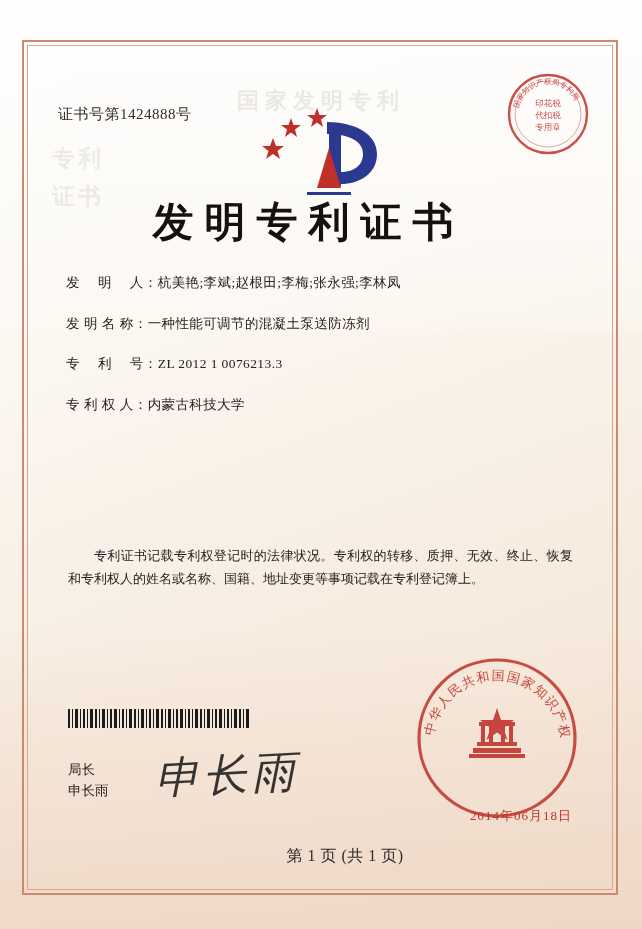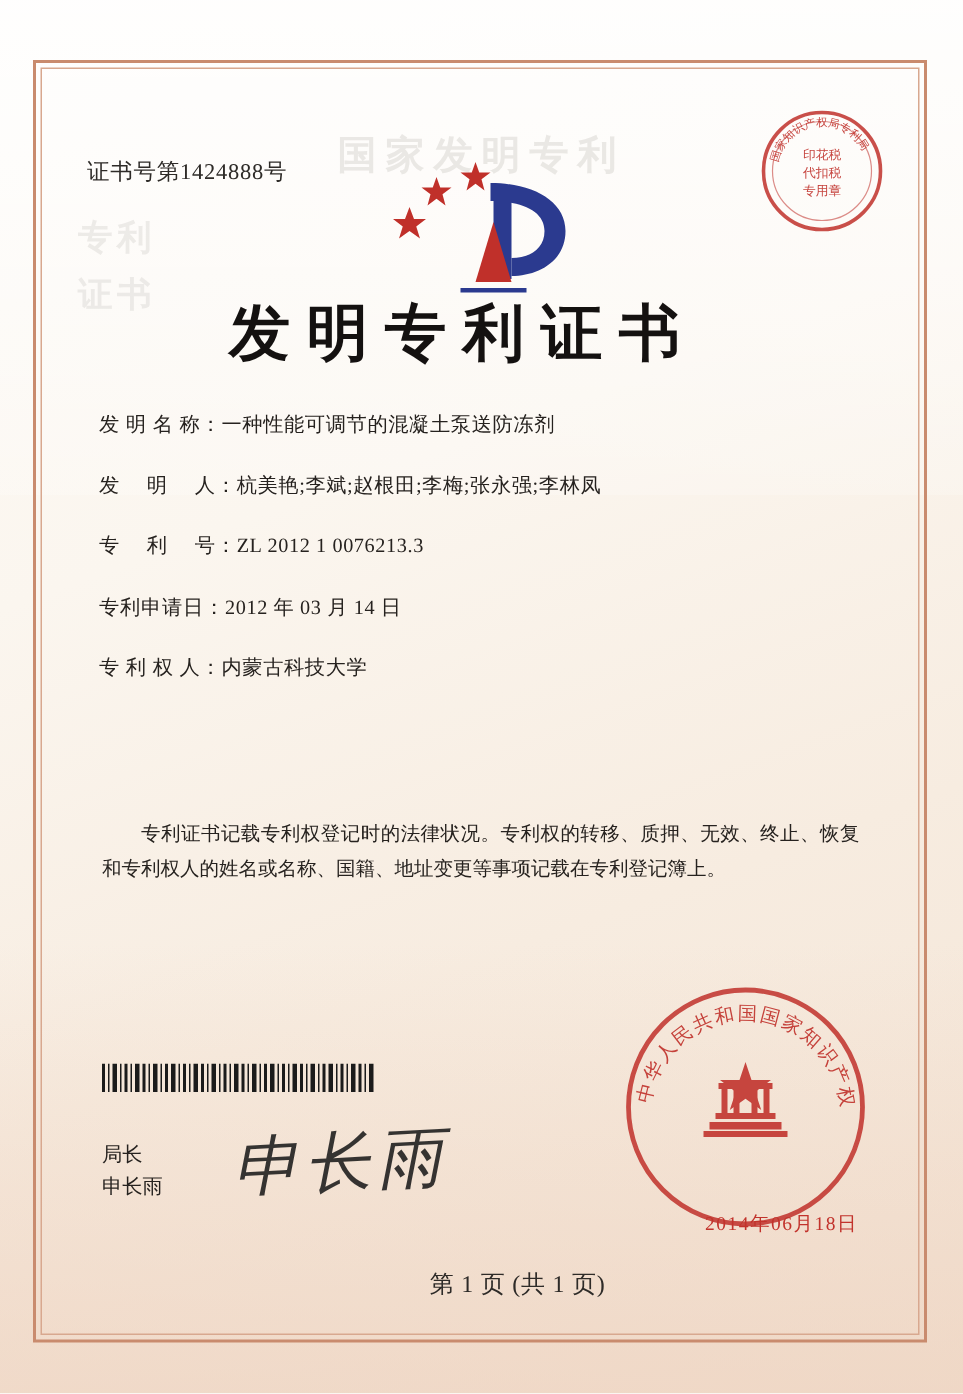--- a/index.html
+++ b/index.html
@@ -52,21 +52,21 @@
   }
 
   
   .ghost {
     position: absolute;
     top: 86px;
     left: 0;
     width: 642px;
     text-align: center;
     font-family: "Liberation Serif", serif;
-    font-size: 26px;
+    font-size: 22px;
     letter-spacing: 6px;
     color: rgba(190,185,180,0.30);
     font-weight: bold;
     pointer-events: none;
   }
   .ghost-left {
     position: absolute;
     top: 140px;
     left: 52px;
     width: 120px;
@@ -238,34 +238,30 @@
       <text font-size="7.5" fill="#c0302a" opacity="0.9" font-family="Liberation Serif, serif">
         <textPath href="#arcTop" startOffset="6%">国家知识产权局专利局</textPath>
       </text>
     </svg>
   </div>
 
   <div class="title">发明专利证书</div>
 
   <div class="fields">
     <div class="field">
+      <span class="f-label">发　 明　 人：</span>
+      <span class="f-value">杭美艳;李斌;赵根田;李梅;张永强;李林凤</span>
+    </div>
+    <div class="field">
       <span class="f-label">发 明 名 称：</span>
       <span class="f-value">一种性能可调节的混凝土泵送防冻剂</span>
     </div>
     <div class="field">
-      <span class="f-label">发　 明　 人：</span>
-      <span class="f-value">杭美艳;李斌;赵根田;李梅;张永强;李林凤</span>
-    </div>
-    <div class="field">
       <span class="f-label">专　 利　 号：</span>
       <span class="f-value">ZL 2012 1 0076213.3</span>
-    </div>
-    <div class="field">
-      <span class="f-label">专利申请日：</span>
-      <span class="f-value">2012 年 03 月 14 日</span>
     </div>
     <div class="field">
       <span class="f-label">专 利 权 人：</span>
       <span class="f-value">内蒙古科技大学</span>
     </div>
   </div>
 
   <div class="body-text">
     <p>专利证书记载专利权登记时的法律状况。专利权的转移、质押、无效、终止、恢复和专利权人的姓名或名称、国籍、地址变更等事项记载在专利登记簿上。</p>
   </div>

